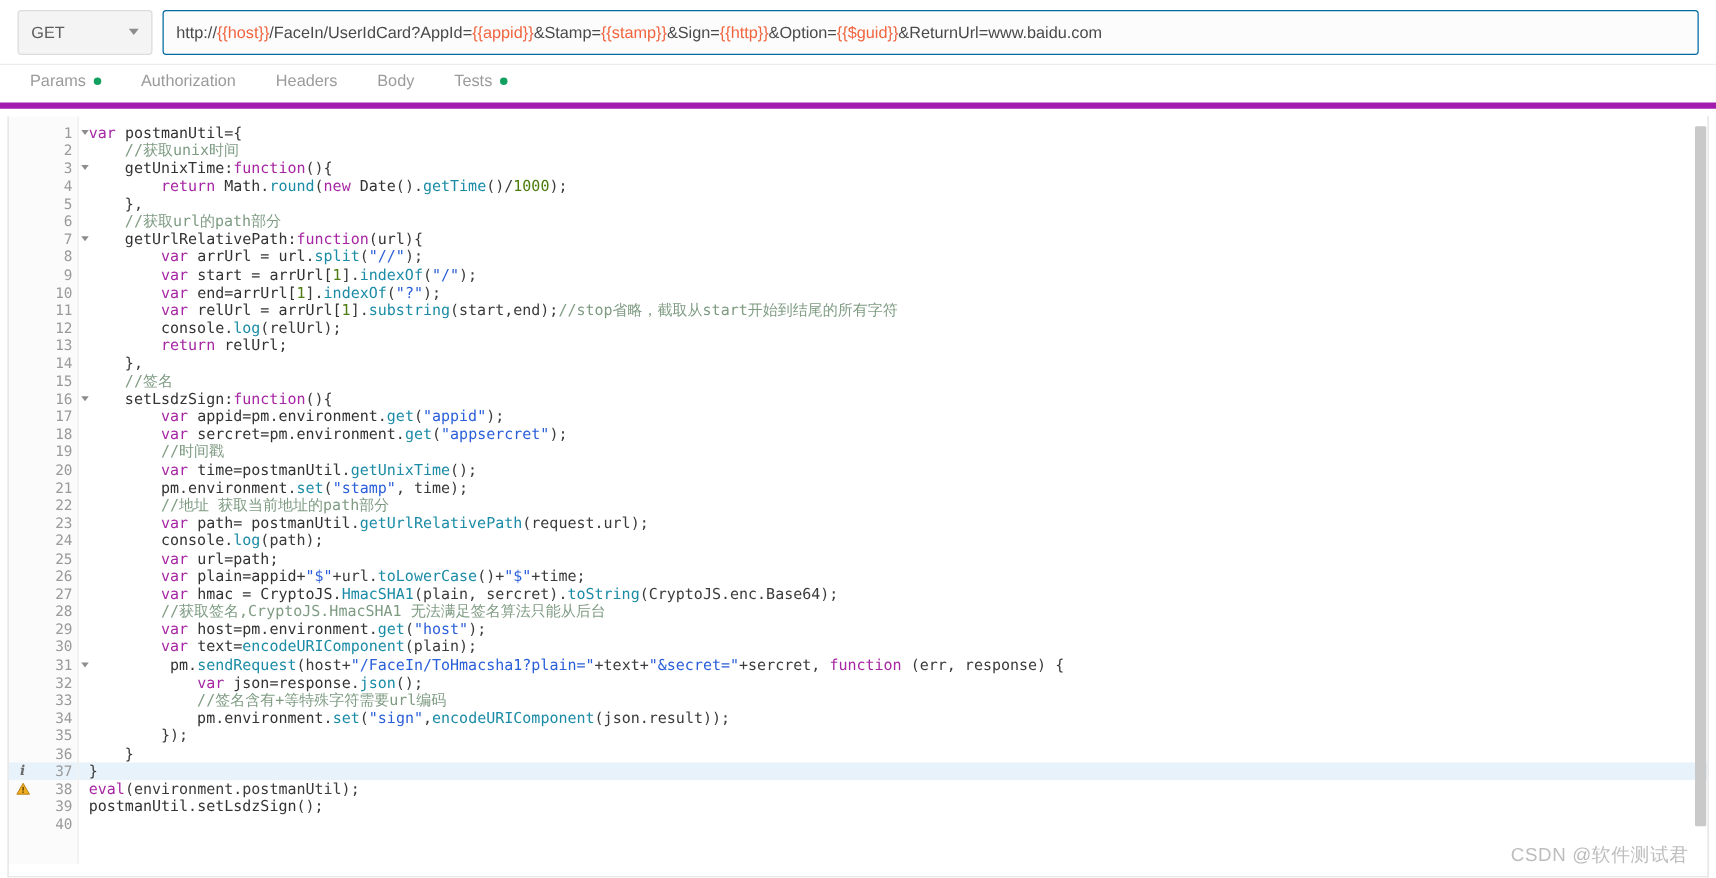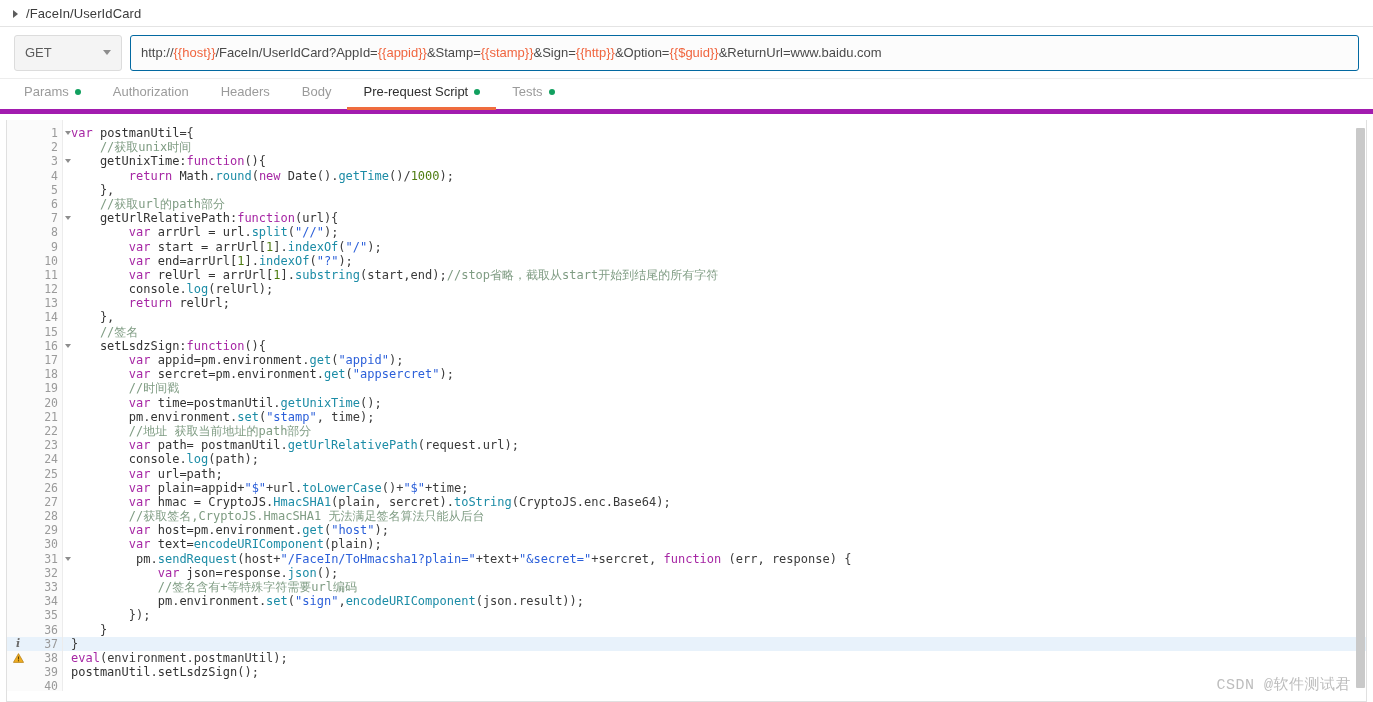--- a/index.html
+++ b/index.html
@@ -249,34 +249,30 @@
     background: #fff;
   }
 
   
   .watermark {
     position: absolute;
     right: 22px;
     bottom: 8px;
     font-size: 15px;
     color: #bdbdbd;
-    font-family: Liberation Mono, monospace;
+    font-family: Liberation Sans, sans-serif;
     letter-spacing: .5px;
     pointer-events: none;
   }
 </style>
 </head>
 <body>
 
 <div class="app">
 
-  <div class="titlebar">
-    <span class="disclosure"></span>
-    <span class="crumb-text">/FaceIn/UserIdCard</span>
-  </div>
 
   <div class="urlrow">
     <div class="method-select">
       <span class="mlabel">GET</span>
       <span class="caret-down"></span>
     </div>
     <div class="url-field" id="url-field">
         <span class="plain">http://</span>
         <span class="var">{{host}}</span>
         <span class="plain">/FaceIn/UserIdCard?AppId=</span>
@@ -298,24 +294,20 @@
       </div>
       <div class="tab">
         <span>Authorization</span>
       </div>
       <div class="tab">
         <span>Headers</span>
       </div>
       <div class="tab">
         <span>Body</span>
       </div>
-      <div class="tab active">
-        <span>Pre-request Script</span>
-        <span class="dot"></span>
-      </div>
       <div class="tab">
         <span>Tests</span>
         <span class="dot"></span>
       </div>
     </div>
 
   <div class="editor-wrap">
     <div class="editor">
       <div class="gutter" id="gutter">
           <div class="ln">

